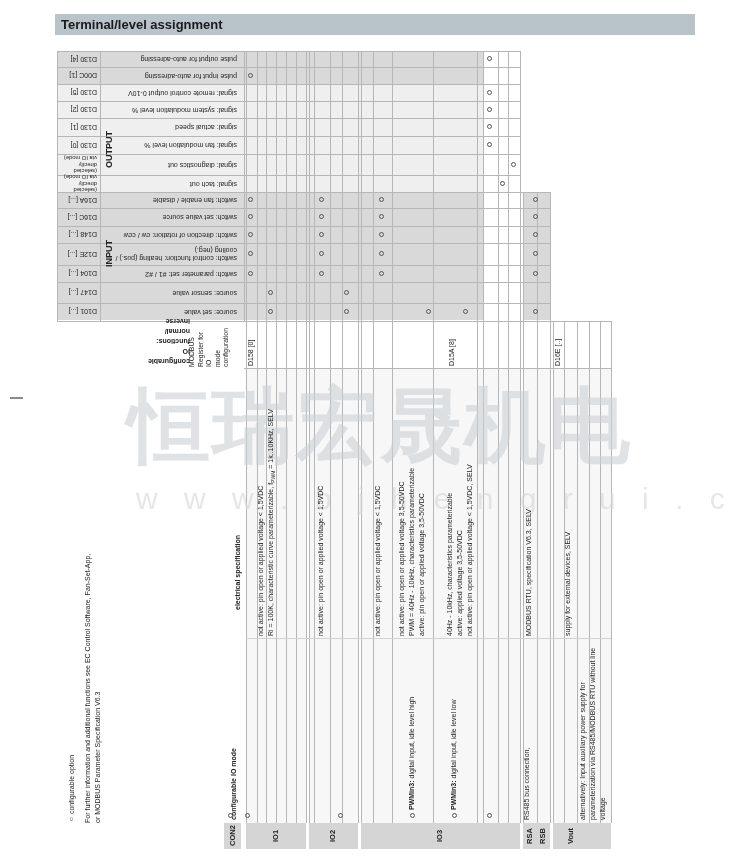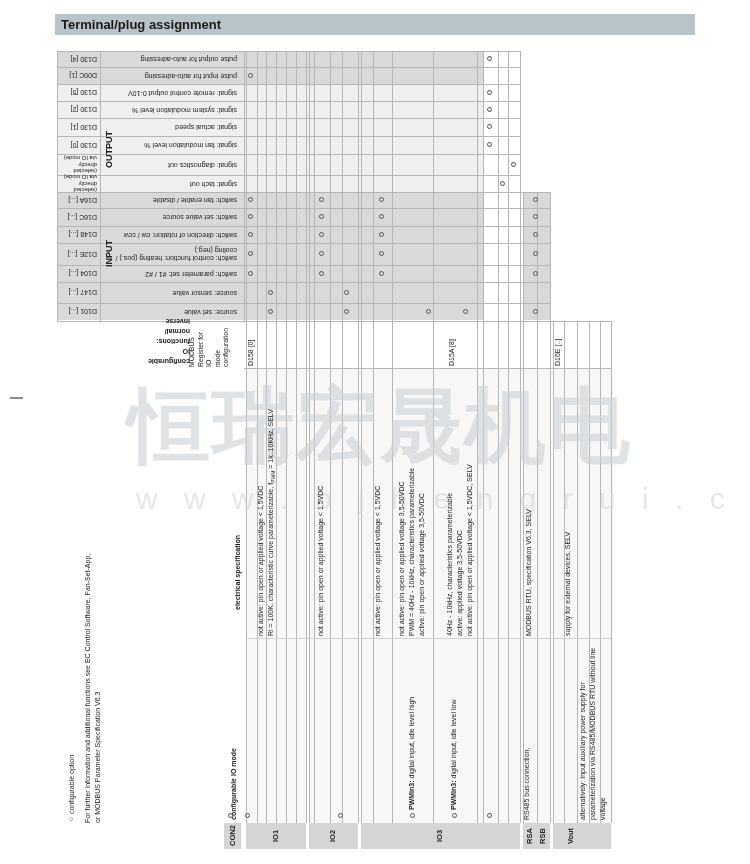--- a/index.html
+++ b/index.html
@@ -29,21 +29,21 @@
   .wm1{position:absolute;left:128px;top:372px;font-size:82px;font-weight:bold;letter-spacing:2px;
        color:#ccd1d5;opacity:0.6;z-index:3;white-space:nowrap;}
   .wm2{position:absolute;left:136px;top:482px;font-size:30px;letter-spacing:9px;
        color:#d3d7da;opacity:0.6;z-index:3;white-space:nowrap;}
   .foldmark{position:absolute;left:10px;top:397px;width:13px;height:2px;background:#8a8a8a;z-index:4;}
 </style>
 </head>
 <body>
 
 <div class="foldmark"></div>
-<div class="titlebar">Terminal/plug assignment</div>
+<div class="titlebar">Terminal/level assignment</div>
 
 <div class="wm1">恒瑞宏晟机电</div>
 <div class="wm2">w w w . b j h e n g r u i . c n</div>
 
 <div id="grid">
     <div class="stripe" style="left: 57px; top: 51px; width: 426px; height: 16px; background: rgb(217, 217, 217);"></div>
     <div class="stripe" style="left: 57px; top: 67px; width: 426px; height: 17px; background: rgb(217, 217, 217);"></div>
     <div class="stripe" style="left: 57px; top: 84px; width: 426px; height: 17px; background: rgb(239, 239, 239);"></div>
     <div class="stripe" style="left: 57px; top: 101px; width: 426px; height: 17px; background: rgb(239, 239, 239);"></div>
     <div class="stripe" style="left: 57px; top: 118px; width: 426px; height: 18px; background: rgb(239, 239, 239);"></div>

